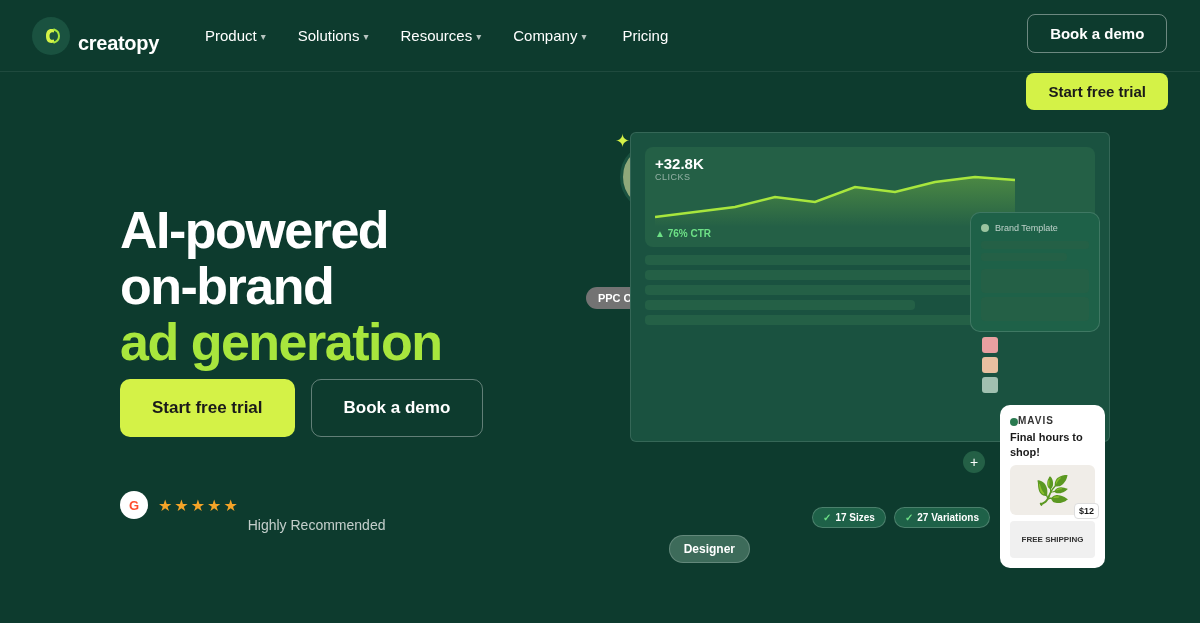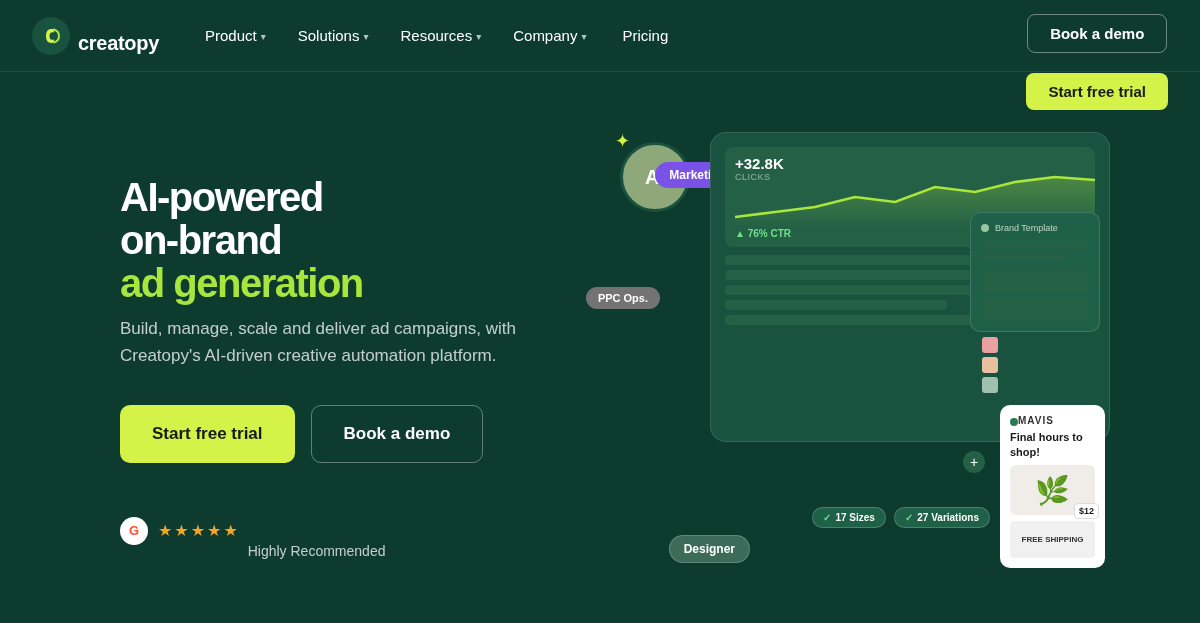--- a/index.html
+++ b/index.html
@@ -114,21 +114,21 @@
       position: relative;
       overflow: hidden;
     }
 
     .hero-content {
       flex: 0 0 540px;
       z-index: 2;
     }
 
     .hero-title {
-      font-size: 40px;
+      font-size: 52px;
       font-weight: 800;
       line-height: 1.08;
       letter-spacing: -1.5px;
       margin-bottom: 9px;
     }
     .hero-title-white { color: #fff; }
     .hero-title-green { color: #a8e63d; }
 
     .hero-subtitle {
       font-size: 17px;
@@ -209,24 +209,24 @@
       display: flex;
       align-items: center;
       justify-content: center;
     }
 
     
     .dashboard-card {
       position: absolute;
       right: 10px;
       top: 20px;
-      width: 400px;
+      width: 480px;
       height: 310px;
       background: #1a5240;
-      border-radius: 16px;
+      border-radius: 6px;
       border: 1px solid rgba(255,255,255,0.12);
       overflow: hidden;
     }
 
     .dash-inner {
       padding: 14px;
     }
 
     .dash-chart-area {
       height: 100px;
@@ -536,21 +536,20 @@
   </div>
 </nav>
 
 <section class="hero">
   <div class="hero-content">
     <h1 class="hero-title">
       <span class="hero-title-white">AI-powered</span><br>
       <span class="hero-title-white">on-brand</span><br>
       <span class="hero-title-green">ad generation</span>
     </h1>
-    <p class="hero-subtitle">Build, manage, scale and deliver ad campaigns, with Creatopy's AI-driven creative automation platform.</p>
 
     <div class="hero-buttons">
       <button class="btn-hero-trial">Start free trial</button>
       <button class="btn-hero-demo">Book a demo</button>
     </div>
 
     <div class="hero-rating">
       <div class="g2-logo">G</div>
       <div class="stars">
         <span class="star">★</span>

